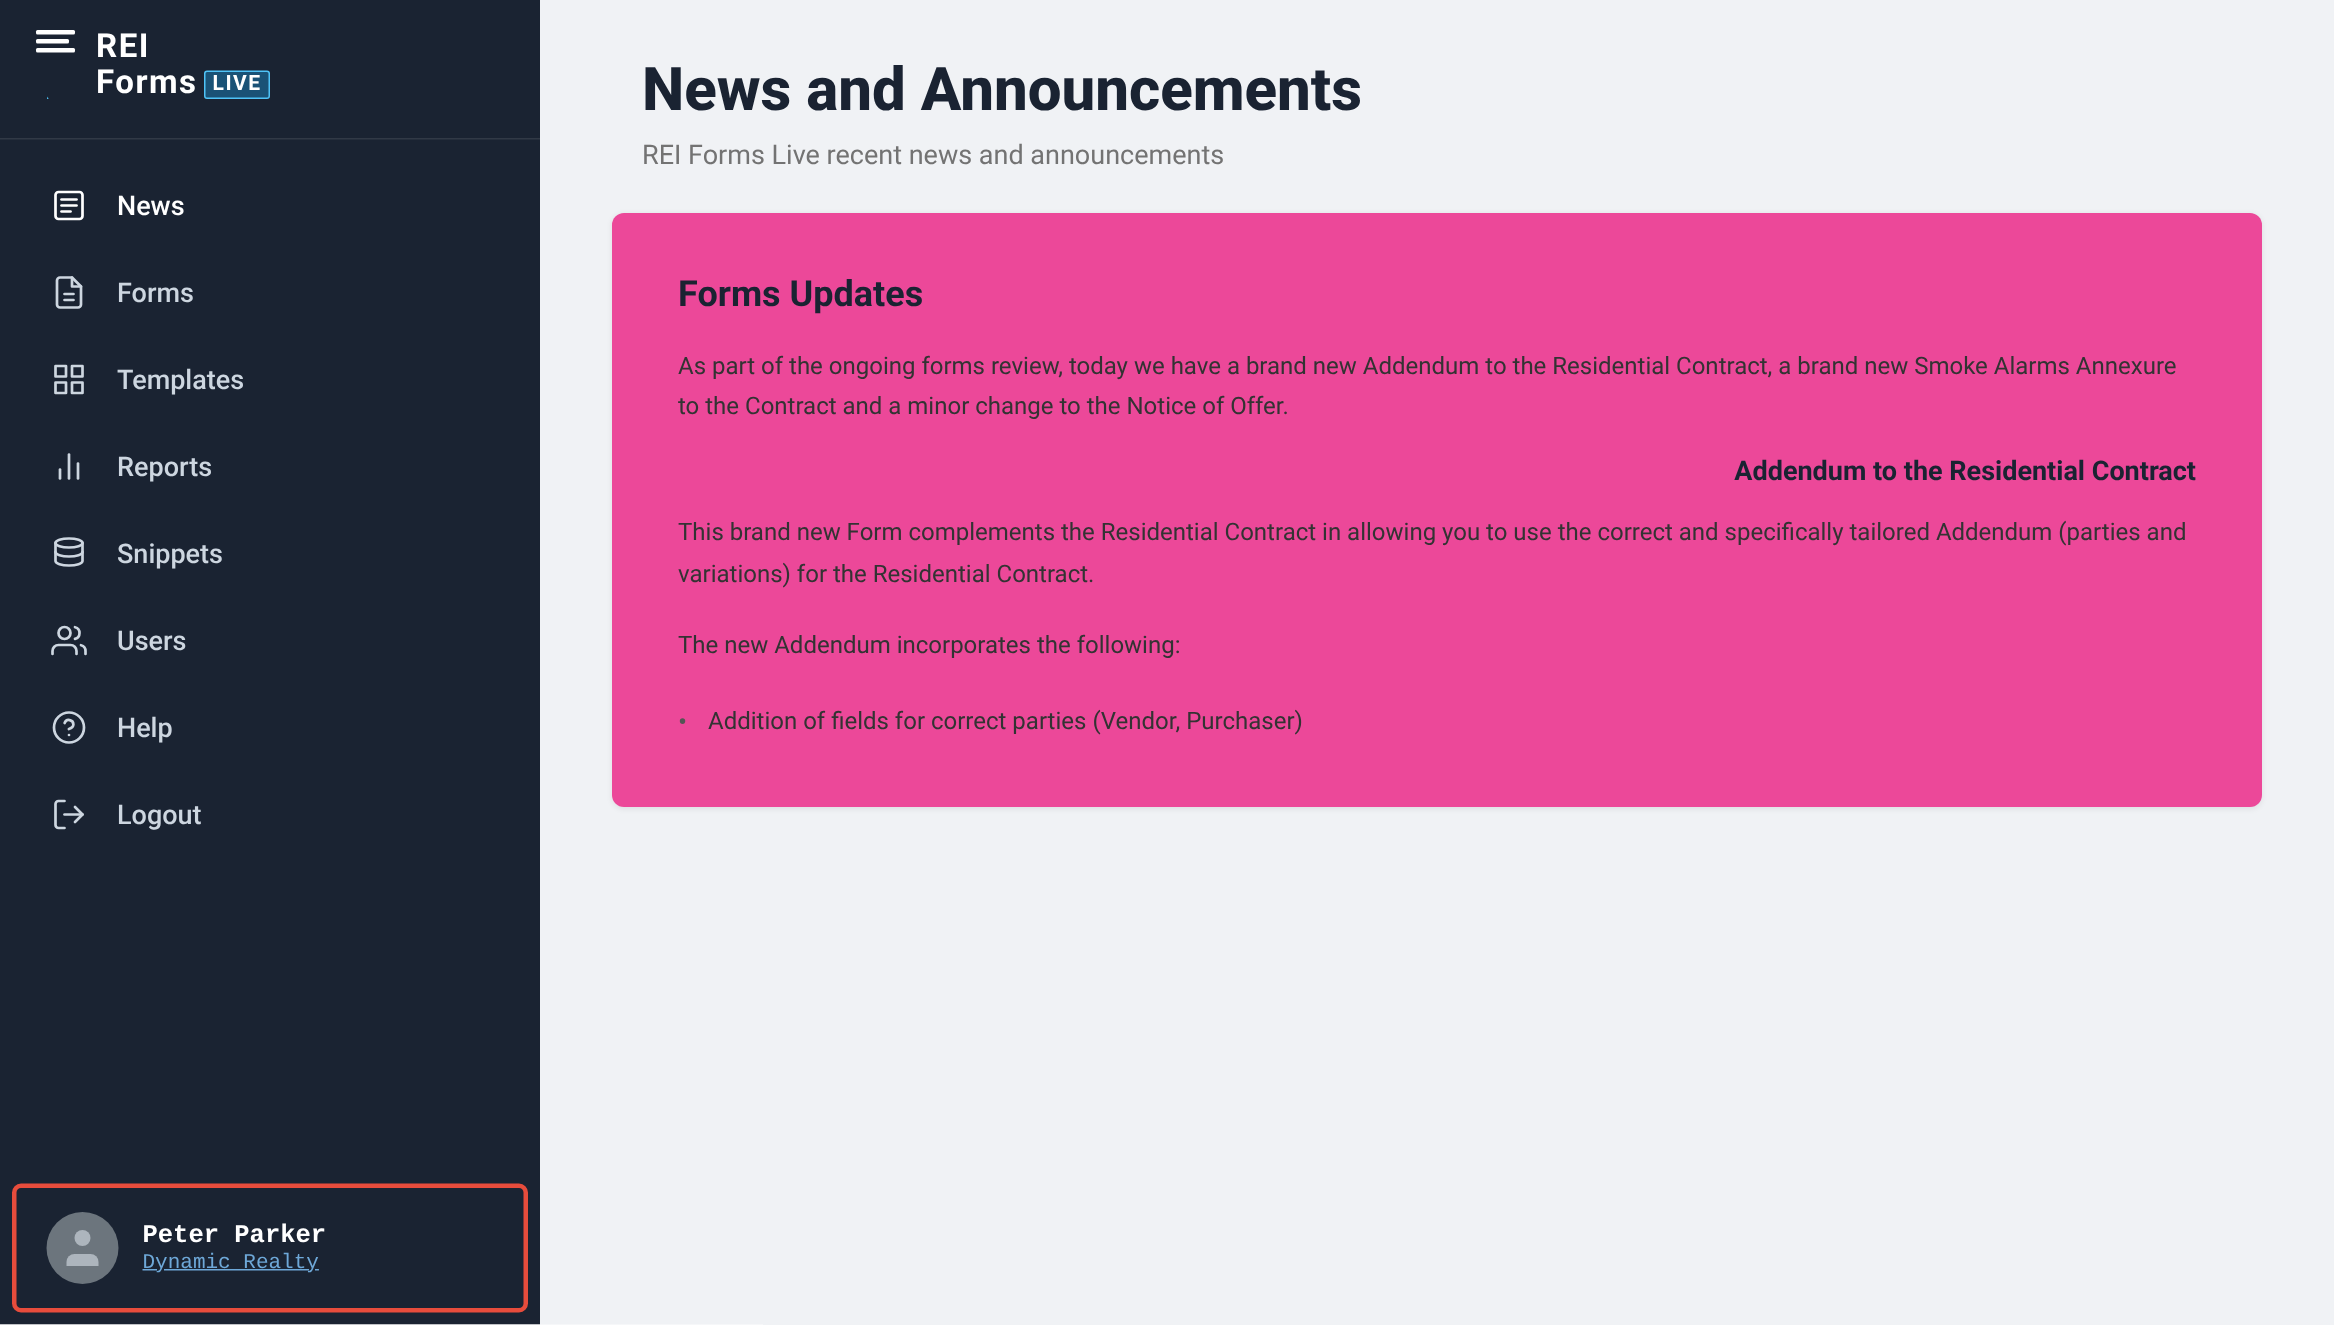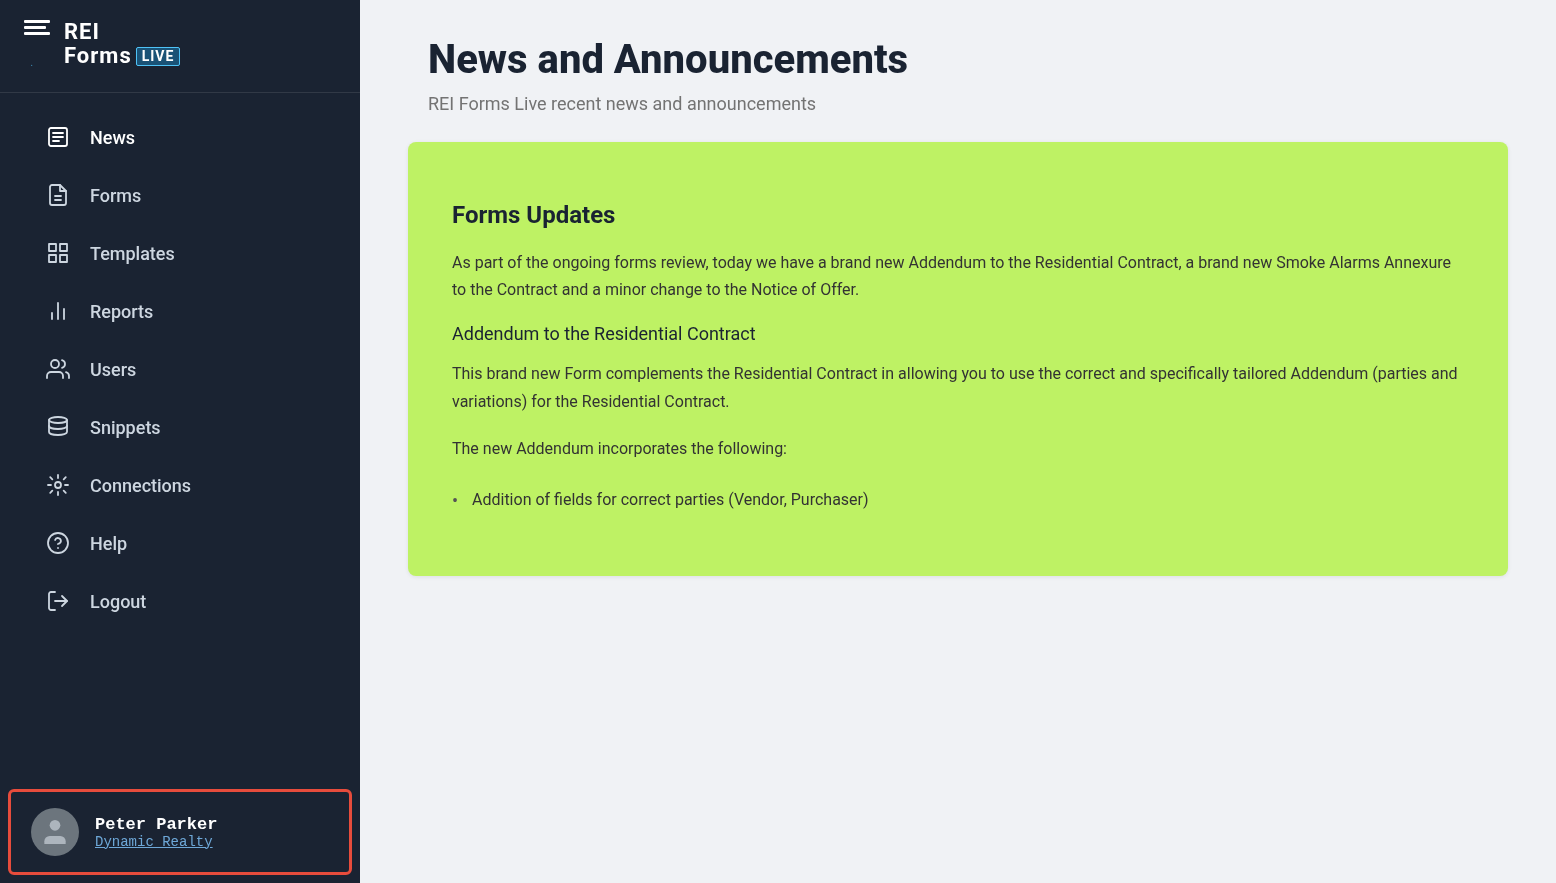--- a/index.html
+++ b/index.html
@@ -61,21 +61,21 @@
       color: #fff;
       font-size: 14px;
       font-weight: 700;
       padding: 1px 5px;
       border-radius: 2px;
       letter-spacing: 1px;
     }
 
     #nav-menu {
       flex: 1;
-      padding: 16px 16px;
+      padding: 16px 4px;
       display: flex;
       flex-direction: column;
       gap: 2px;
     }
 
     .nav-item {
       display: flex;
       align-items: center;
       gap: 18px;
       padding: 14px 28px;
@@ -175,45 +175,46 @@
     #page-header .subtitle {
       font-size: 18px;
       color: #737373;
     }
 
     #content-area {
       padding: 0 48px 48px 48px;
     }
 
     .article-card {
-      background: #bef264;
+      background: #ec4899;
       border-radius: 8px;
-      padding: 59px 44px;
+      padding: 40px 44px;
       box-shadow: 0 1px 4px rgba(0,0,0,0.08);
     }
 
     .article-card h2 {
       font-size: 24px;
       font-weight: 700;
       color: #1a2332;
       margin-bottom: 20px;
     }
 
     .article-card p {
       font-size: 16px;
       line-height: 1.7;
       color: #333;
       margin-bottom: 20px;
     }
 
     .article-card h3 {
       font-size: 18px;
-      font-weight: 400;
+      font-weight: 700;
       color: #1a2332;
       margin-bottom: 16px;
+      text-align: right;
     }
 
     .article-card ul {
       list-style: none;
       padding: 0;
     }
 
     .article-card ul li {
       font-size: 16px;
       color: #333;
@@ -296,49 +297,40 @@
             <line x1="12" y1="20" x2="12" y2="4"></line>
             <line x1="6" y1="20" x2="6" y2="14"></line>
           </svg>
       </span>
       <span>Reports</span>
     </div>
 
     <div class="nav-item">
       <span class="nav-icon">
         <svg viewBox="0 0 24 24">
+            <ellipse cx="12" cy="5" rx="9" ry="3"></ellipse>
+            <path d="M3 5v6c0 1.66 4.03 3 9 3s9-1.34 9-3V5"></path>
+            <path d="M3 11v6c0 1.66 4.03 3 9 3s9-1.34 9-3v-6"></path>
+          </svg>
+      </span>
+      <span>Snippets</span>
+    </div>
+
+    <div class="nav-item">
+      <span class="nav-icon">
+        <svg viewBox="0 0 24 24">
             <path d="M17 21v-2a4 4 0 0 0-4-4H5a4 4 0 0 0-4 4v2"></path>
             <circle cx="9" cy="7" r="4"></circle>
             <path d="M23 21v-2a4 4 0 0 0-3-3.87"></path>
             <path d="M16 3.13a4 4 0 0 1 0 7.75"></path>
           </svg>
       </span>
       <span>Users</span>
     </div>
 
-    <div class="nav-item">
-      <span class="nav-icon">
-        <svg viewBox="0 0 24 24">
-            <ellipse cx="12" cy="5" rx="9" ry="3"></ellipse>
-            <path d="M3 5v6c0 1.66 4.03 3 9 3s9-1.34 9-3V5"></path>
-            <path d="M3 11v6c0 1.66 4.03 3 9 3s9-1.34 9-3v-6"></path>
-          </svg>
-      </span>
-      <span>Snippets</span>
-    </div>
-
-    <div class="nav-item">
-      <span class="nav-icon">
-        <svg viewBox="0 0 24 24">
-            <circle cx="12" cy="12" r="3"></circle>
-            <path d="M12 2v3M12 19v3M4.22 4.22l2.12 2.12M17.66 17.66l2.12 2.12M2 12h3M19 12h3M4.22 19.78l2.12-2.12M17.66 6.34l2.12-2.12"></path>
-          </svg>
-      </span>
-      <span>Connections</span>
-    </div>
 
     <div class="nav-item">
       <span class="nav-icon">
         <svg viewBox="0 0 24 24">
             <circle cx="12" cy="12" r="10"></circle>
             <path d="M9.09 9a3 3 0 0 1 5.83 1c0 2-3 3-3 3"></path>
             <line x1="12" y1="17" x2="12.01" y2="17"></line>
           </svg>
       </span>
       <span>Help</span>

